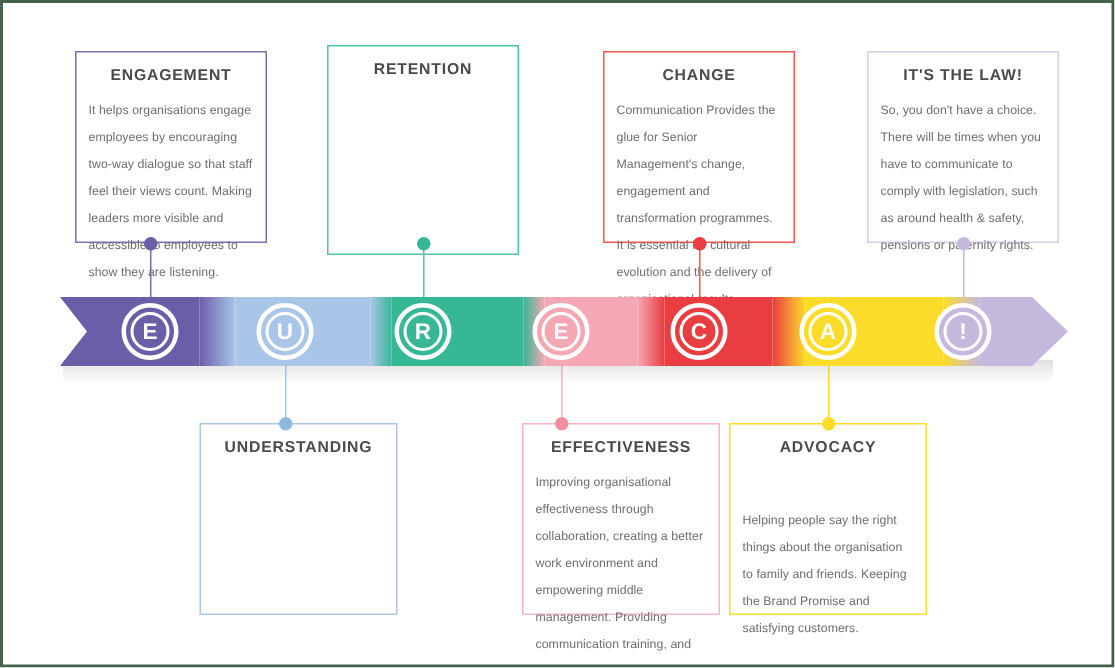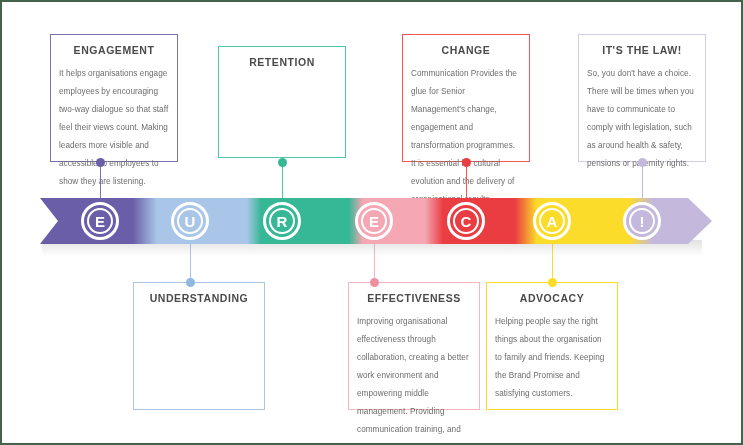--- a/index.html
+++ b/index.html
@@ -113,21 +113,21 @@
 </head>
 <body>
 
 <div id="canvas">
 
   <div class="card" style="left:48px; top:32px; width:128px; height:128px; border-color:#7b6fb0;">
     <div class="card-title">ENGAGEMENT</div>
     <div class="card-body">It helps organisations engage employees by encouraging two-way dialogue so that staff feel their views count. Making leaders more visible and accessible to employees to show they are listening.</div>
   </div>
 
-  <div class="card" style="left:216px; top:44px; width:128px; height:112px; border-color:#4ec4a8;">
+  <div class="card" style="left:216px; top:28px; width:128px; height:140px; border-color:#4ec4a8;">
     <div class="card-title">RETENTION</div>
   </div>
 
   <div class="card" style="left:576px; top:32px; width:128px; height:128px; border-color:#d5cce8;">
     <div class="card-title">IT'S THE LAW!</div>
     <div class="card-body">So, you don't have a choice. There will be times when you have to communicate to comply with legislation, such as around health &amp; safety, pensions or paternity rights.</div>
   </div>
 
   <div class="card" style="left:400px; top:32px; width:128px; height:128px; border-color:#f5564f;">
     <div class="card-title">CHANGE</div>
@@ -136,21 +136,21 @@
 
   <div class="card" style="left:131px; top:280px; width:132px; height:128px; border-color:#a9c6e8;gap:47px;">
     <div class="card-title">UNDERSTANDING</div>
   </div>
 
   <div class="card" style="left:305px; top:280px; width:132px; height:128px; border-color:#f5b6c0;margin-left:41px;">
     <div class="card-title">EFFECTIVENESS</div>
     <div class="card-body">Improving organisational effectiveness through collaboration, creating a better work environment and empowering middle management. Providing communication training, and developing new communication technologies.</div>
   </div>
 
-  <div class="card" style="left:484px; top:280px; width:132px; height:128px; border-color:#fcdc2a;">
+  <div class="card" style="left:484px; top:280px; width:132px; height:128px; border-color:#fcdc2a;gap:25px;">
     <div class="card-title">ADVOCACY</div>
     <div class="card-body">Helping people say the right things about the organisation to family and friends. Keeping the Brand Promise and satisfying customers.</div>
   </div>
 
   <div class="conn-line" style="left:98px; top:160px; height:56px; background:#7b6fb0;"></div>
   <div class="conn-dot" style="left:98px; top:160px; background:#6b5ea8;"></div>
 
   <div class="conn-line" style="left:280px; top:160px; height:56px; background:#4ec4a8;"></div>
   <div class="conn-dot" style="left:280px; top:160px; background:#36b795;"></div>
 

